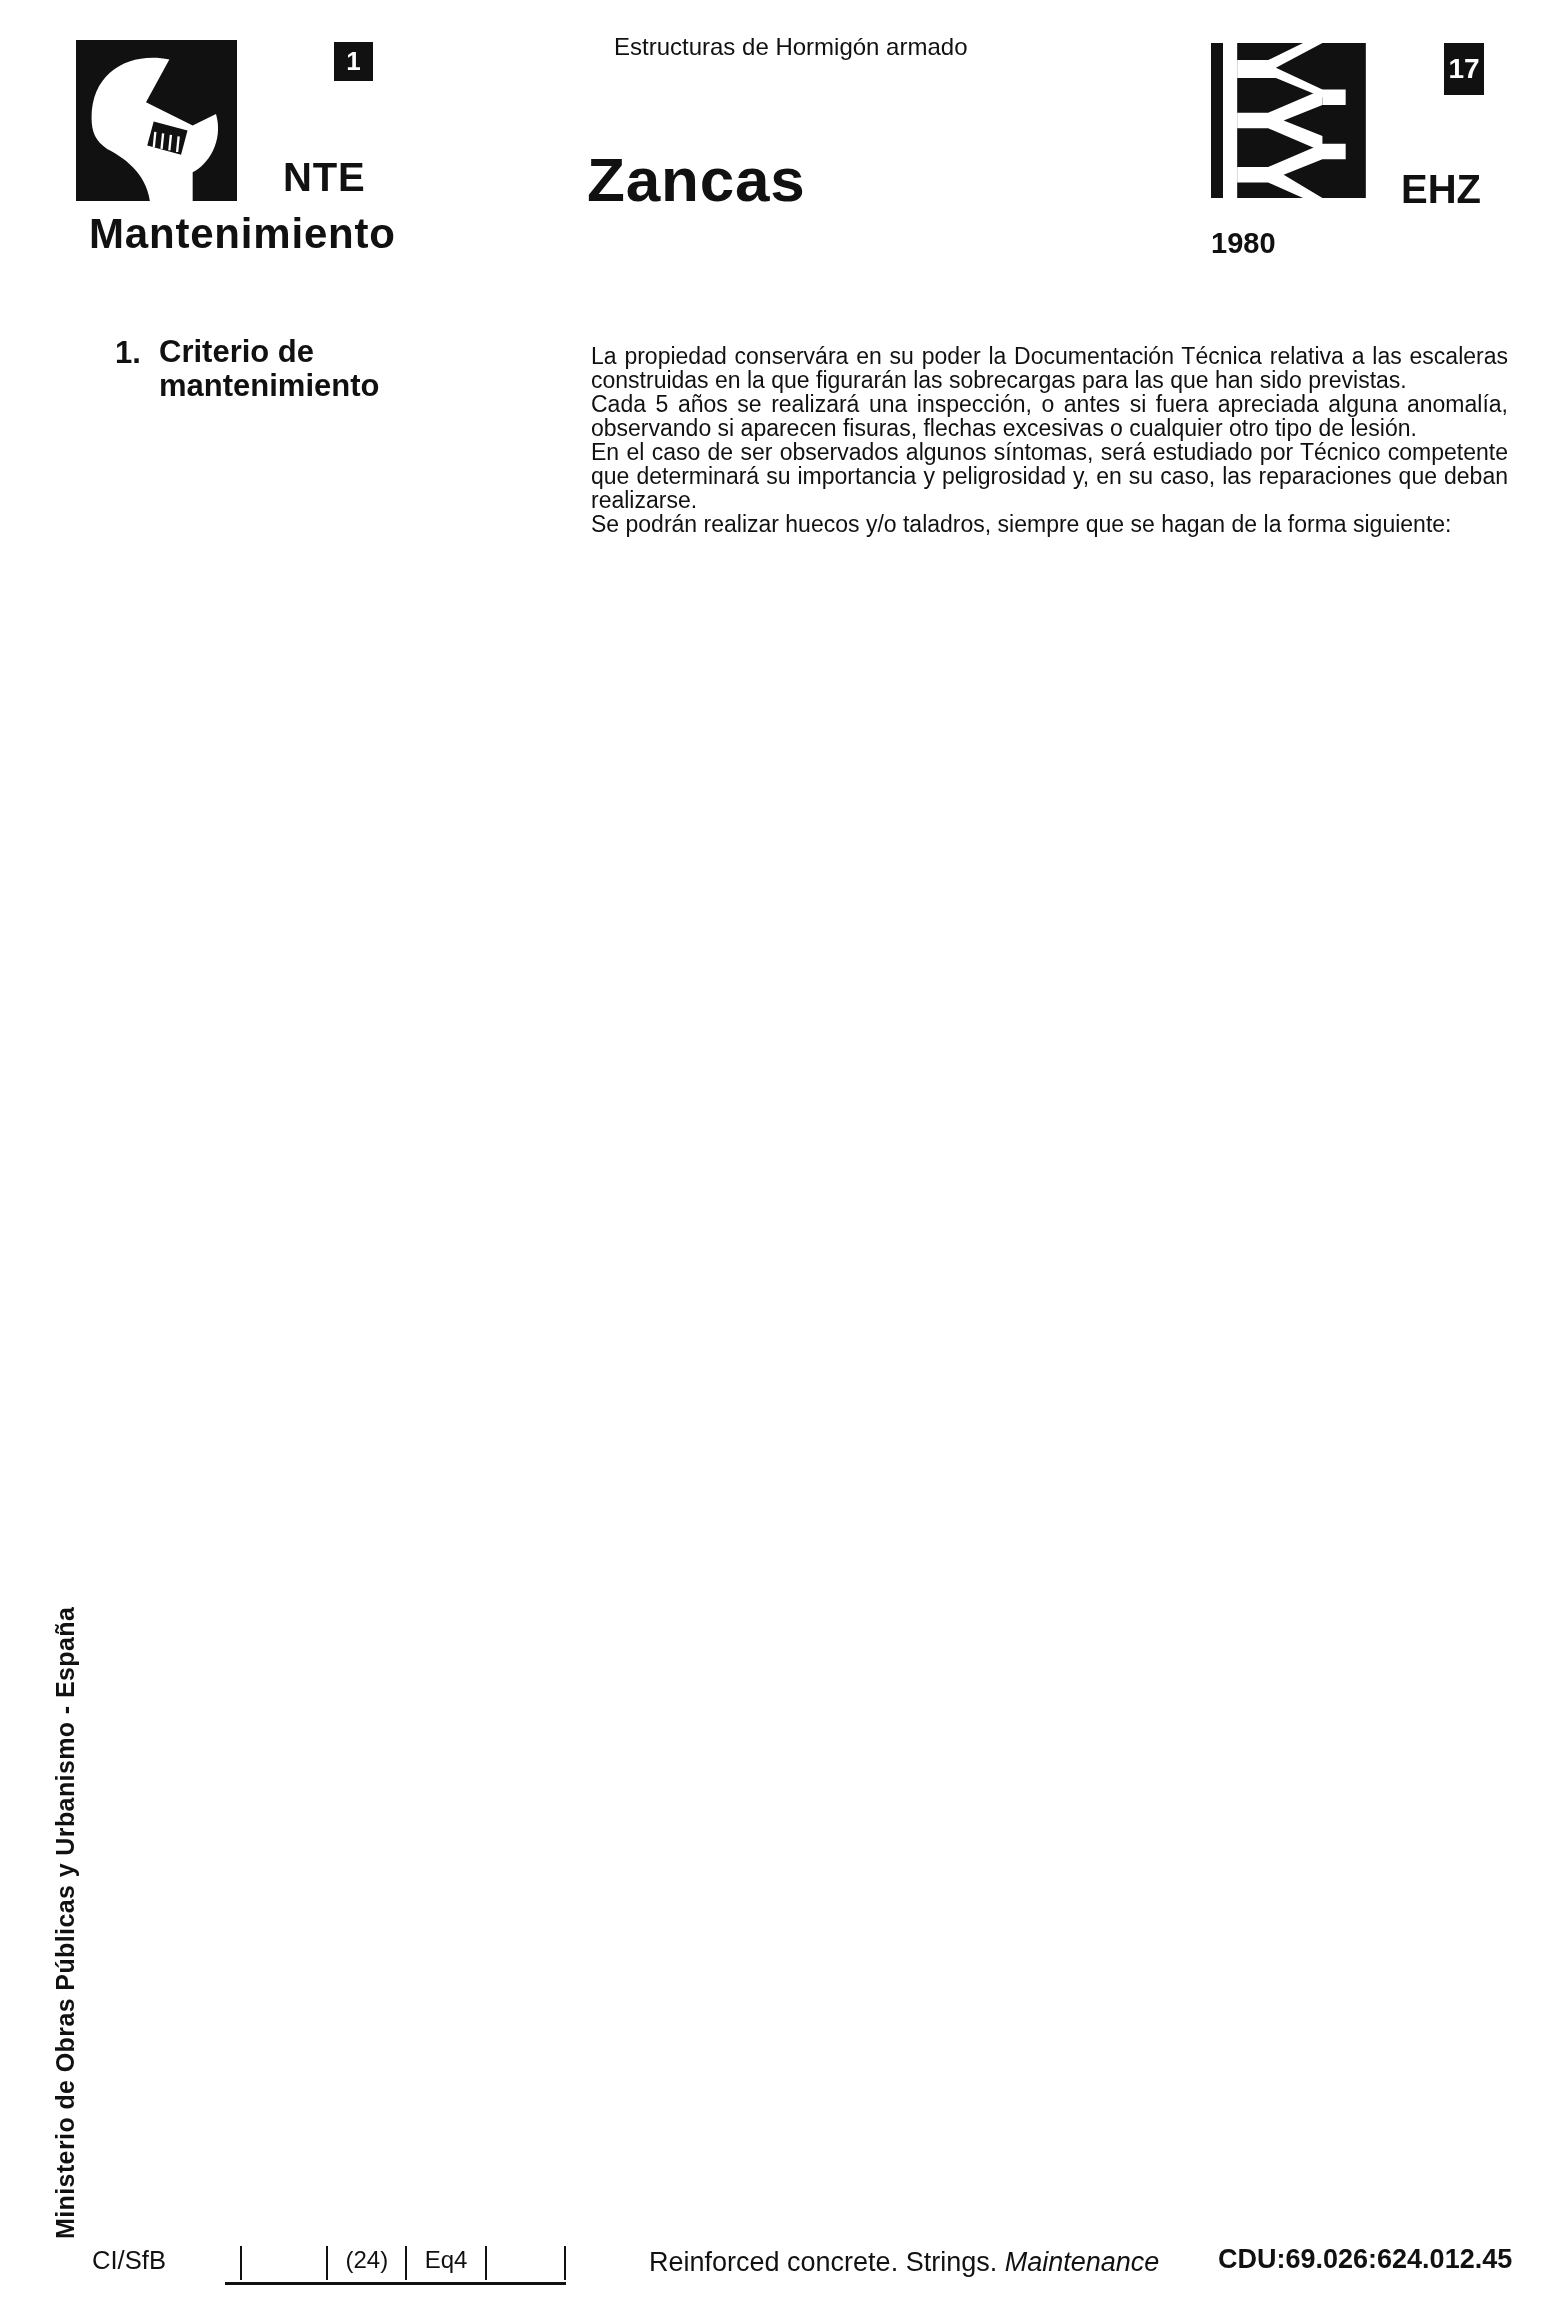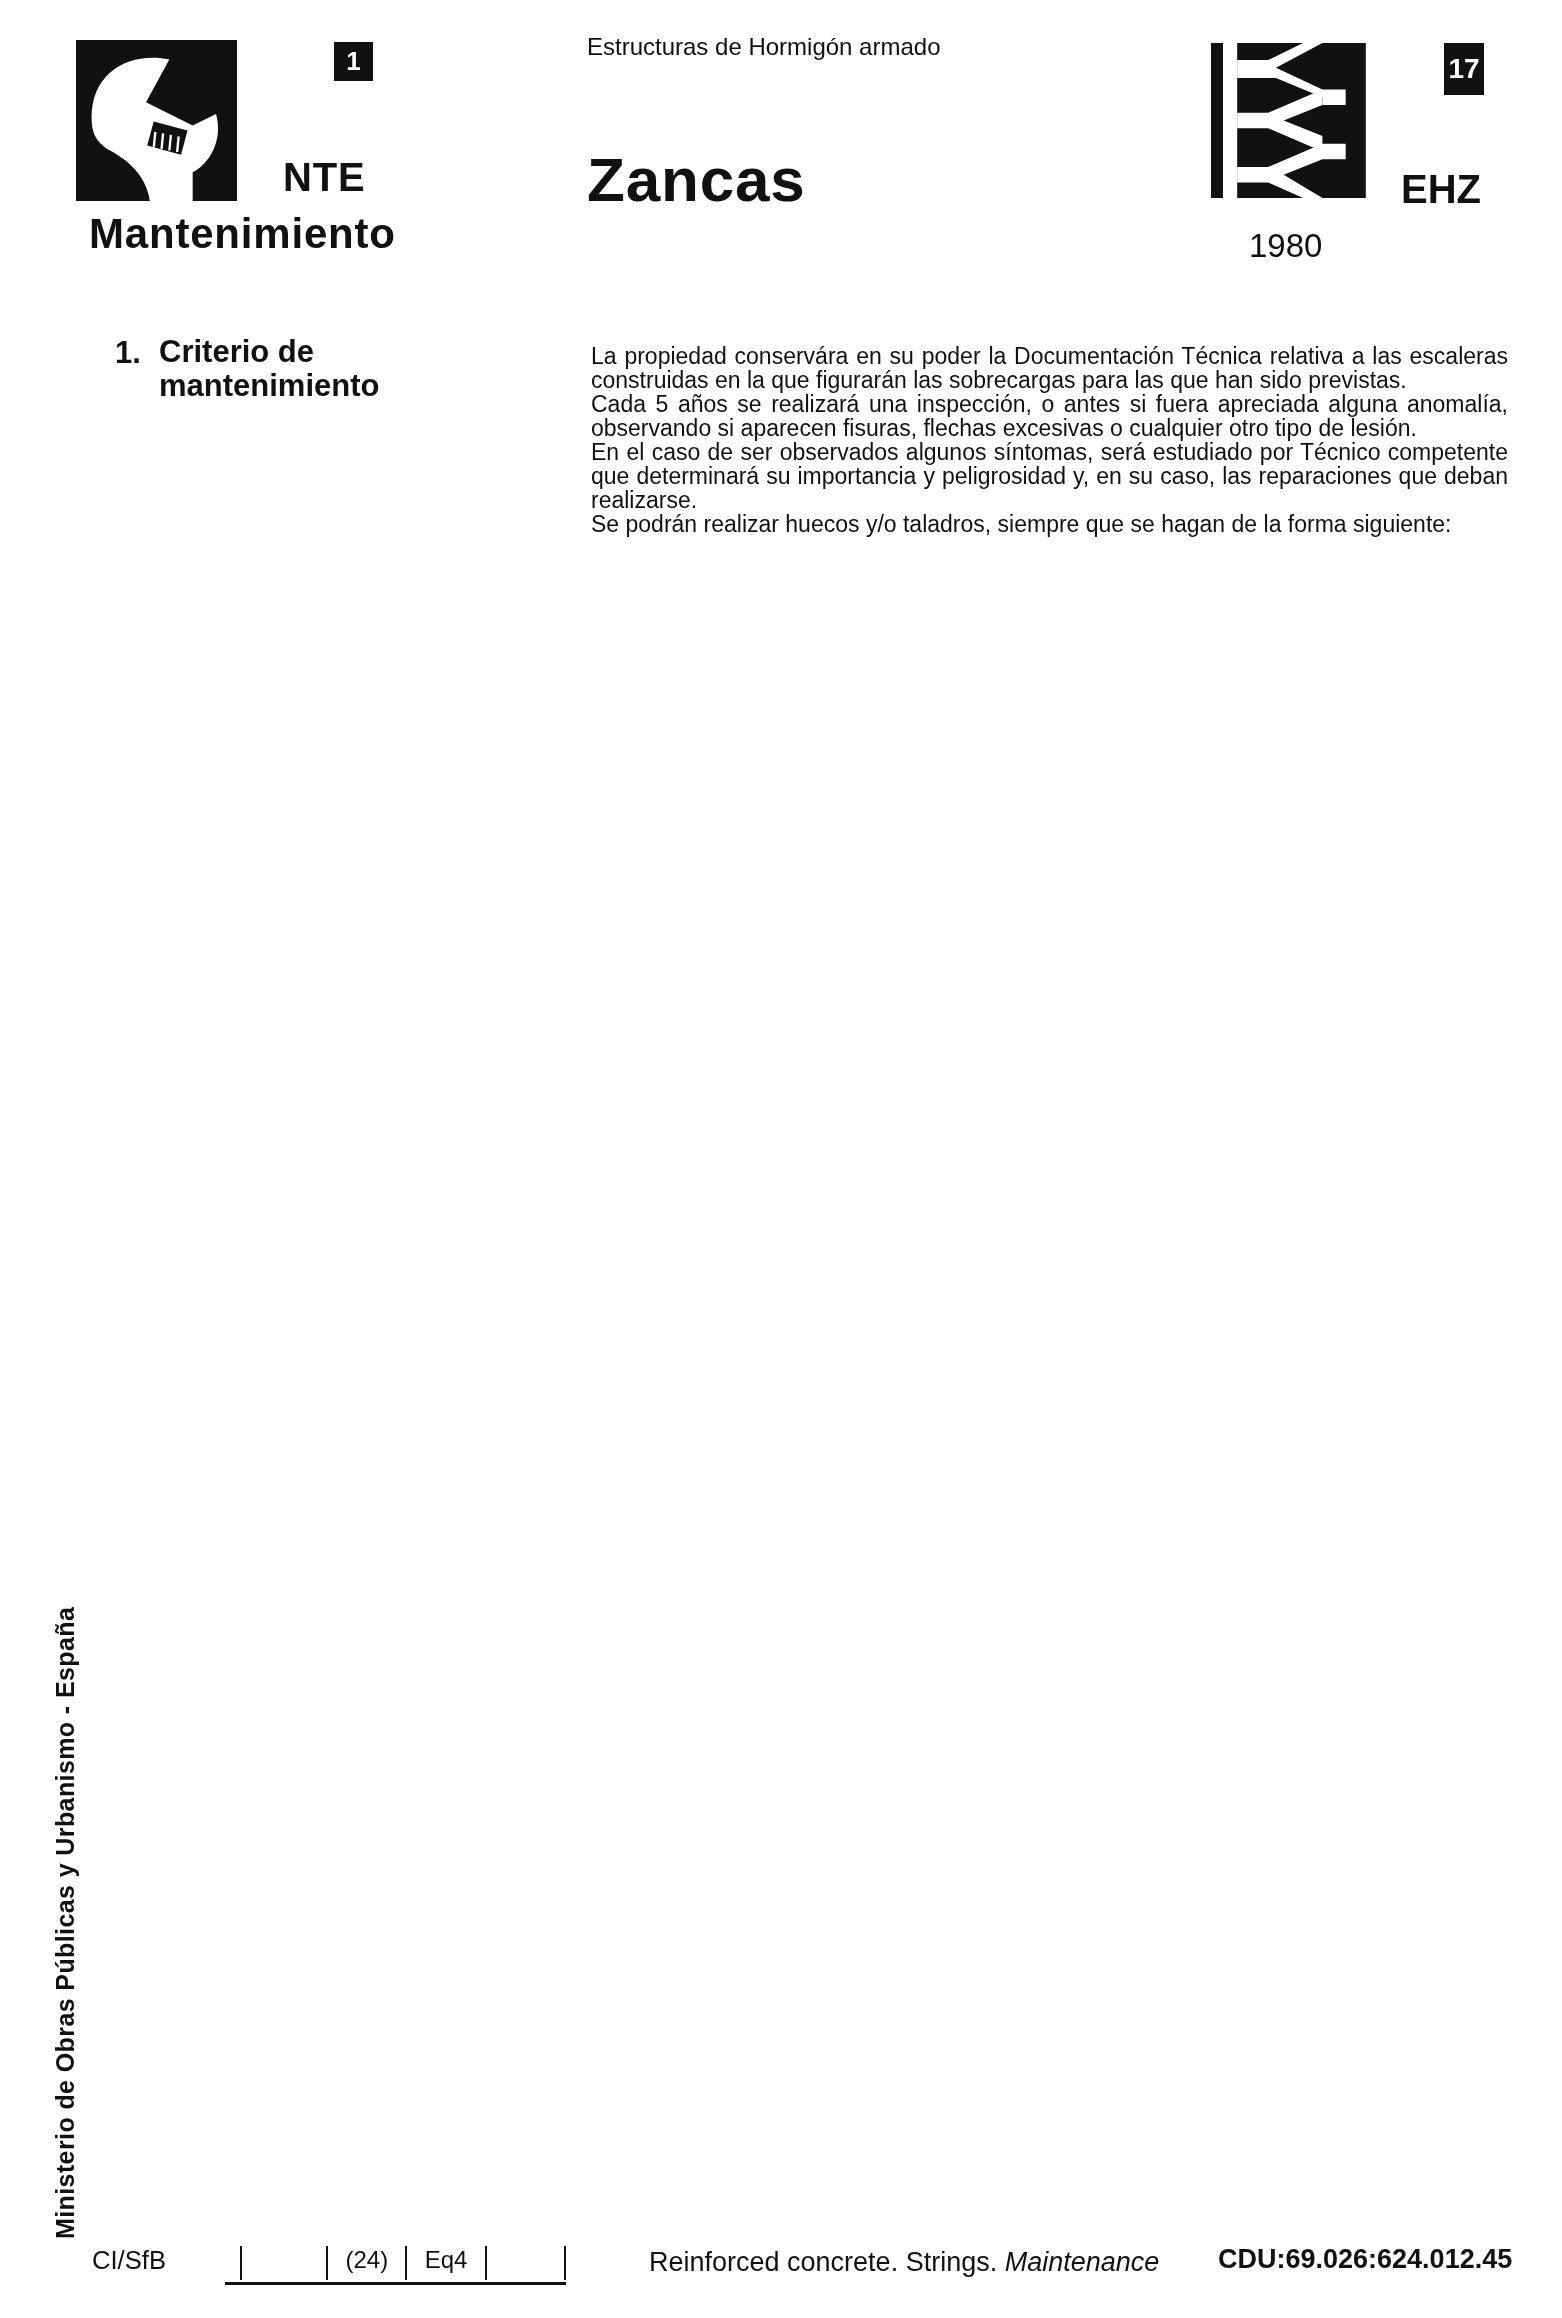--- a/index.html
+++ b/index.html
@@ -7,29 +7,29 @@
   .abs { position:absolute; }
 
   
   .logo-left { left:76px; top:40px; width:161px; height:161px; background:#111; overflow:hidden; }
   .badge { background:#111; color:#fff; font-weight:bold; display:flex; align-items:center; justify-content:center; font-family:"Liberation Sans", sans-serif; }
   .badge-left { left:334px; top:42px; width:39px; height:39px; font-size:26px; }
   .nte { left:283px; top:155px; font-size:40px; font-weight:bold; letter-spacing:0.8px; }
   .mant { left:89px; top:210px; font-size:42px; font-weight:bold; letter-spacing:0.8px; }
 
   
-  .series { left:587px; top:33px; font-size:24px;text-align:right; }
+  .series { left:614px; top:33px; font-size:24px;text-align:right; }
   .title { left:587px; top:144px; font-size:62px; font-weight:bold; letter-spacing:0.8px; }
 
   
   .logo-right-bar { left:1211px; top:43px; width:12.4px; height:155px; background:#111; }
   .logo-right { left:1237px; top:43px; width:129px; height:155px; }
   .badge-right { left:1444px; top:43px; width:40px; height:52px; font-size:28px; }
   .ehz { left:1401px; top:167px; font-size:40px; font-weight:bold; }
-  .year { left:1249px; top:227px; font-size:33px; font-weight:normal; }
+  .year { left:1211px; top:227px; font-size:29px; font-weight:bold; }
 
   
   .sec-num { left:115px; top:335px; font-size:31px; font-weight:bold; }
   .sec-title { left:159px; top:335px; font-size:31px; font-weight:bold; line-height:34px; }
 
   
   .body { left:591px; top:344px; width:917px; font-size:23px; line-height:24px; text-align:justify; }
   .body p { margin:0; }
 
   

